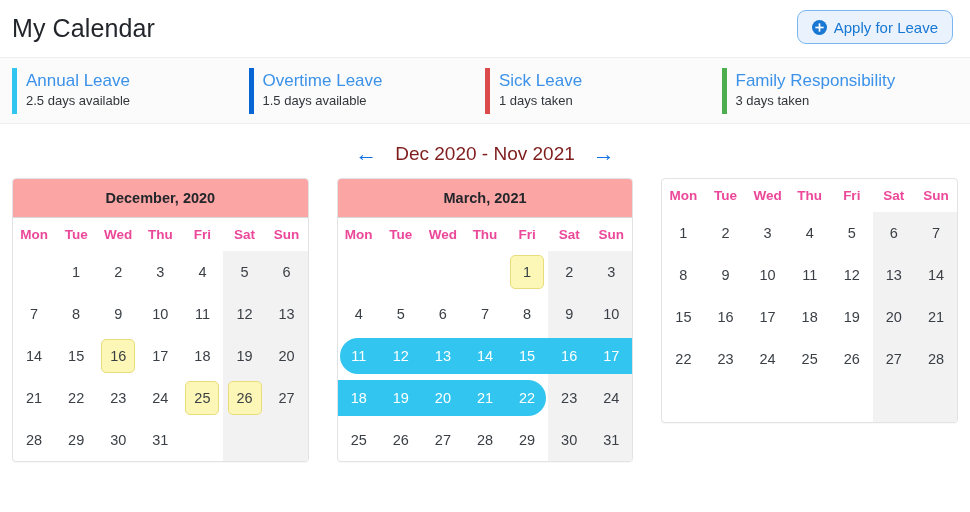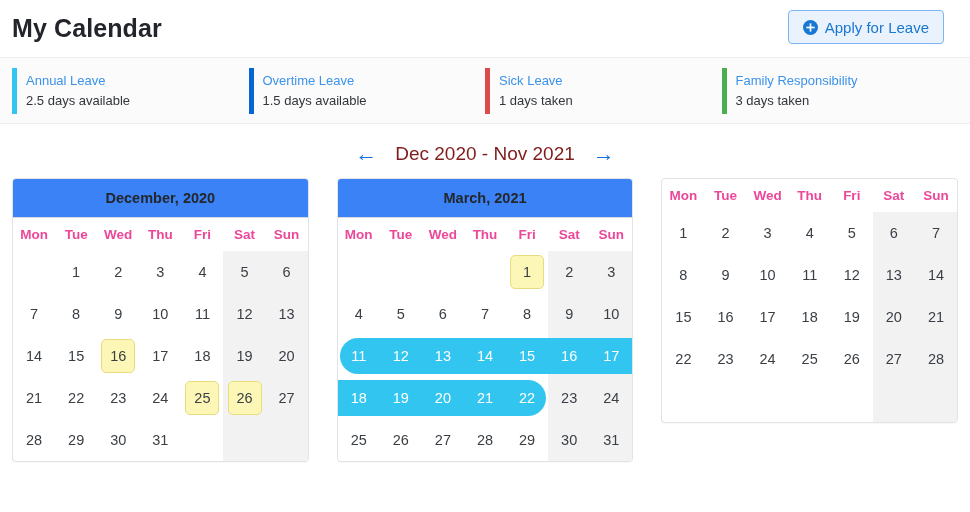--- a/index.html
+++ b/index.html
@@ -18,35 +18,35 @@
   .page-header {
     position: relative;
     height: 58px;
     padding: 0 12px 0 12px;
     display: flex;
     align-items: center;
     border-bottom: 1px solid #eceef0;
   }
   .page-title {
     font-size: 25px;
-    font-weight: 700;
+    font-weight: 400;
     color: #22262b;
     letter-spacing: 0.1px;
   }
   .apply-btn {
     position: absolute;
-    right: 26px;
+    right: 17px;
     top: 10px;
     display: flex;
     align-items: center;
     gap: 7px;
     height: 34px;
     padding: 0 14px;
     border: 1px solid #7cb6f2;
-    border-radius: 4px;
+    border-radius: 9px;
     background: #eaf3fd;
     color: #1877d2;
     font-size: 15px;
     cursor: pointer;
     white-space: nowrap;
   }
   .plus-circle {
     width: 15px; height: 15px;
     flex: 0 0 15px;
     display: block;
@@ -70,21 +70,21 @@
     min-width: 0;
   }
   .leave-bar {
     width: 5px;
     flex: 0 0 5px;
     border-radius: 0px;
   }
   .leave-text { display: flex; flex-direction: column; justify-content: center; gap: 3px; min-width: 0; }
   .leave-name {
     color: #3c92e8;
-    font-size: 13px;
+    font-size: 17px;
     line-height: 17px;
     white-space: nowrap;
   }
   .leave-sub {
     color: #32363b;
     font-size: 13px;
     line-height: 17px;
     white-space: nowrap;
   }
 
@@ -120,21 +120,21 @@
   }
   .cal-card {
     flex: 1 1 0;
     background: #ffffff;
     border: 1px solid #e1e3e6;
     border-radius: 4px;
     overflow: hidden;
     box-shadow: 0 1px 1px rgba(0,0,0,0.03);
   }
   .cal-head {
-    background: #3b82f6;
+    background: #fca5a5;
     border-bottom: 1px solid #d7d9dc;
     text-align: center;
     font-size: 14.5px;
     font-weight: bold;
     color: #23262a;
     padding: 11px 0 11px;
   }
   .cal-table {
     width: 100%;
     border-collapse: collapse;

